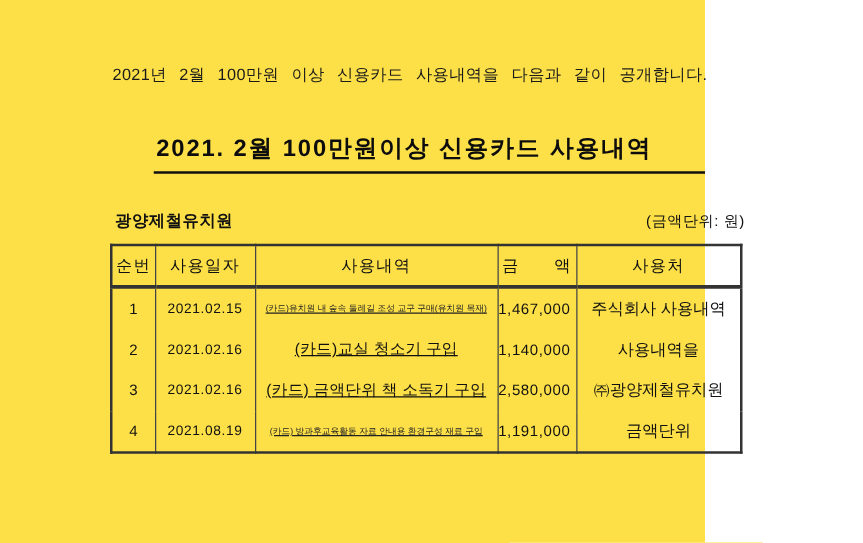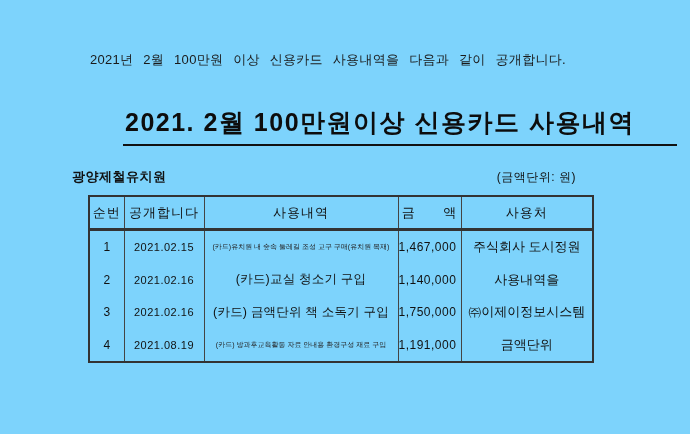--- a/index.html
+++ b/index.html
@@ -1,37 +1,37 @@
 <!DOCTYPE html>
 <html><head>
 <meta charset="utf-8">
 <style>
   html, body { margin:0; padding:0; }
   body {
     width:690px; height:434px; background:#ffffff; overflow:hidden;
     font-family:"Liberation Sans","DejaVu Sans",sans-serif; color:#111111;
   }
-  .page { position:relative; width:690px; height:434px; background:#7dd3fc; }
+  .page { position:relative; width:564px; height:434px; background:#fde047; }
 
   .notice {
     position:absolute; top:38px; left:90px; width:540px;
     font-size:13px; font-weight:500; letter-spacing:0.3px; word-spacing:6px;
     color:#1a1a1a; white-space:nowrap;
   }
 
   .title {
     position:absolute; top:106px; left:123px; margin:0;
-    font-size:25px; font-weight:900; letter-spacing:1.5px; color:#0d0d0d;
+    font-size:19px; font-weight:900; letter-spacing:1.5px; color:#0d0d0d;
     padding:0 42px 5px 2px;
     border-bottom:2.5px solid #111111;
     white-space:nowrap;
   }
 
   .caption-row {
-    position:absolute; top:168px; left:72px; width:504px;
+    position:absolute; top:168px; left:92px; width:504px;
     display:flex; justify-content:space-between; align-items:flex-end;
   }
   .org  { font-weight:bold; font-size:13px; letter-spacing:0.5px; }
   .unit { font-size:12px; letter-spacing:0.5px; }
 
   table.usage {
     position:absolute; top:195px; left:88px; width:504px;
     border-collapse:collapse; table-layout:fixed;
     border:2px solid #333333;
   }
@@ -39,21 +39,21 @@
     border-left:1px solid #444444; border-right:1px solid #444444;
     text-align:center; vertical-align:middle; padding:0; overflow:hidden;
   }
   .usage thead th {
     height:31px; font-weight:normal; font-size:13px; letter-spacing:1px;
     border-bottom:3px solid #333333; white-space:pre;
   }
   .usage tbody td { height:32.5px; }
   td.no     { font-size:12px; }
   td.date   { font-size:11px; letter-spacing:0.5px; }
-  td.detail { font-size:12.5px; letter-spacing:0.2px; white-space:nowrap; }
+  td.detail { font-size:12.5px; letter-spacing:0.2px; white-space:nowrap;text-decoration:underline; }
   td.detail.sm { font-size:7px; letter-spacing:0; color:#222222; }
   td.amount { text-align:center; padding-right:9px; font-size:12px; letter-spacing:0.5px; }
   td.vendor { font-size:13px; white-space:nowrap; }
 </style>
 </head>
 <body>
 
 <div class="page">
 
   <p class="notice">2021년 2월 100만원 이상 신용카드 사용내역을 다음과 같이 공개합니다.</p>
@@ -69,47 +69,47 @@
     <colgroup>
       <col style="width:35px">
       <col style="width:80px">
       <col style="width:194px">
       <col style="width:63px">
       <col style="width:132px">
     </colgroup>
     <thead>
       <tr>
         <th>순번</th>
-        <th>공개합니다</th>
+        <th>사용일자</th>
         <th>사용내역</th>
         <th>금      액</th>
         <th>사용처</th>
       </tr>
     </thead>
     <tbody>
       <tr>
         <td class="no">1</td>
         <td class="date">2021.02.15</td>
         <td class="detail sm">(카드)유치원 내 숲속 둘레길 조성 교구 구매(유치원 목재)</td>
         <td class="amount">1,467,000</td>
-        <td class="vendor">주식회사 도시정원</td>
+        <td class="vendor">주식회사 사용내역</td>
       </tr>
       <tr>
         <td class="no">2</td>
         <td class="date">2021.02.16</td>
         <td class="detail">(카드)교실 청소기 구입</td>
         <td class="amount">1,140,000</td>
         <td class="vendor">사용내역을</td>
       </tr>
       <tr>
         <td class="no">3</td>
         <td class="date">2021.02.16</td>
         <td class="detail">(카드) 금액단위 책 소독기 구입</td>
-        <td class="amount">1,750,000</td>
-        <td class="vendor">㈜이제이정보시스템</td>
+        <td class="amount">2,580,000</td>
+        <td class="vendor">㈜광양제철유치원</td>
       </tr>
       <tr>
         <td class="no">4</td>
         <td class="date">2021.08.19</td>
         <td class="detail sm">(카드) 방과후교육활동 자료 안내용 환경구성 재료 구입</td>
         <td class="amount">1,191,000</td>
         <td class="vendor">금액단위</td>
       </tr>
     </tbody>
   </table>

